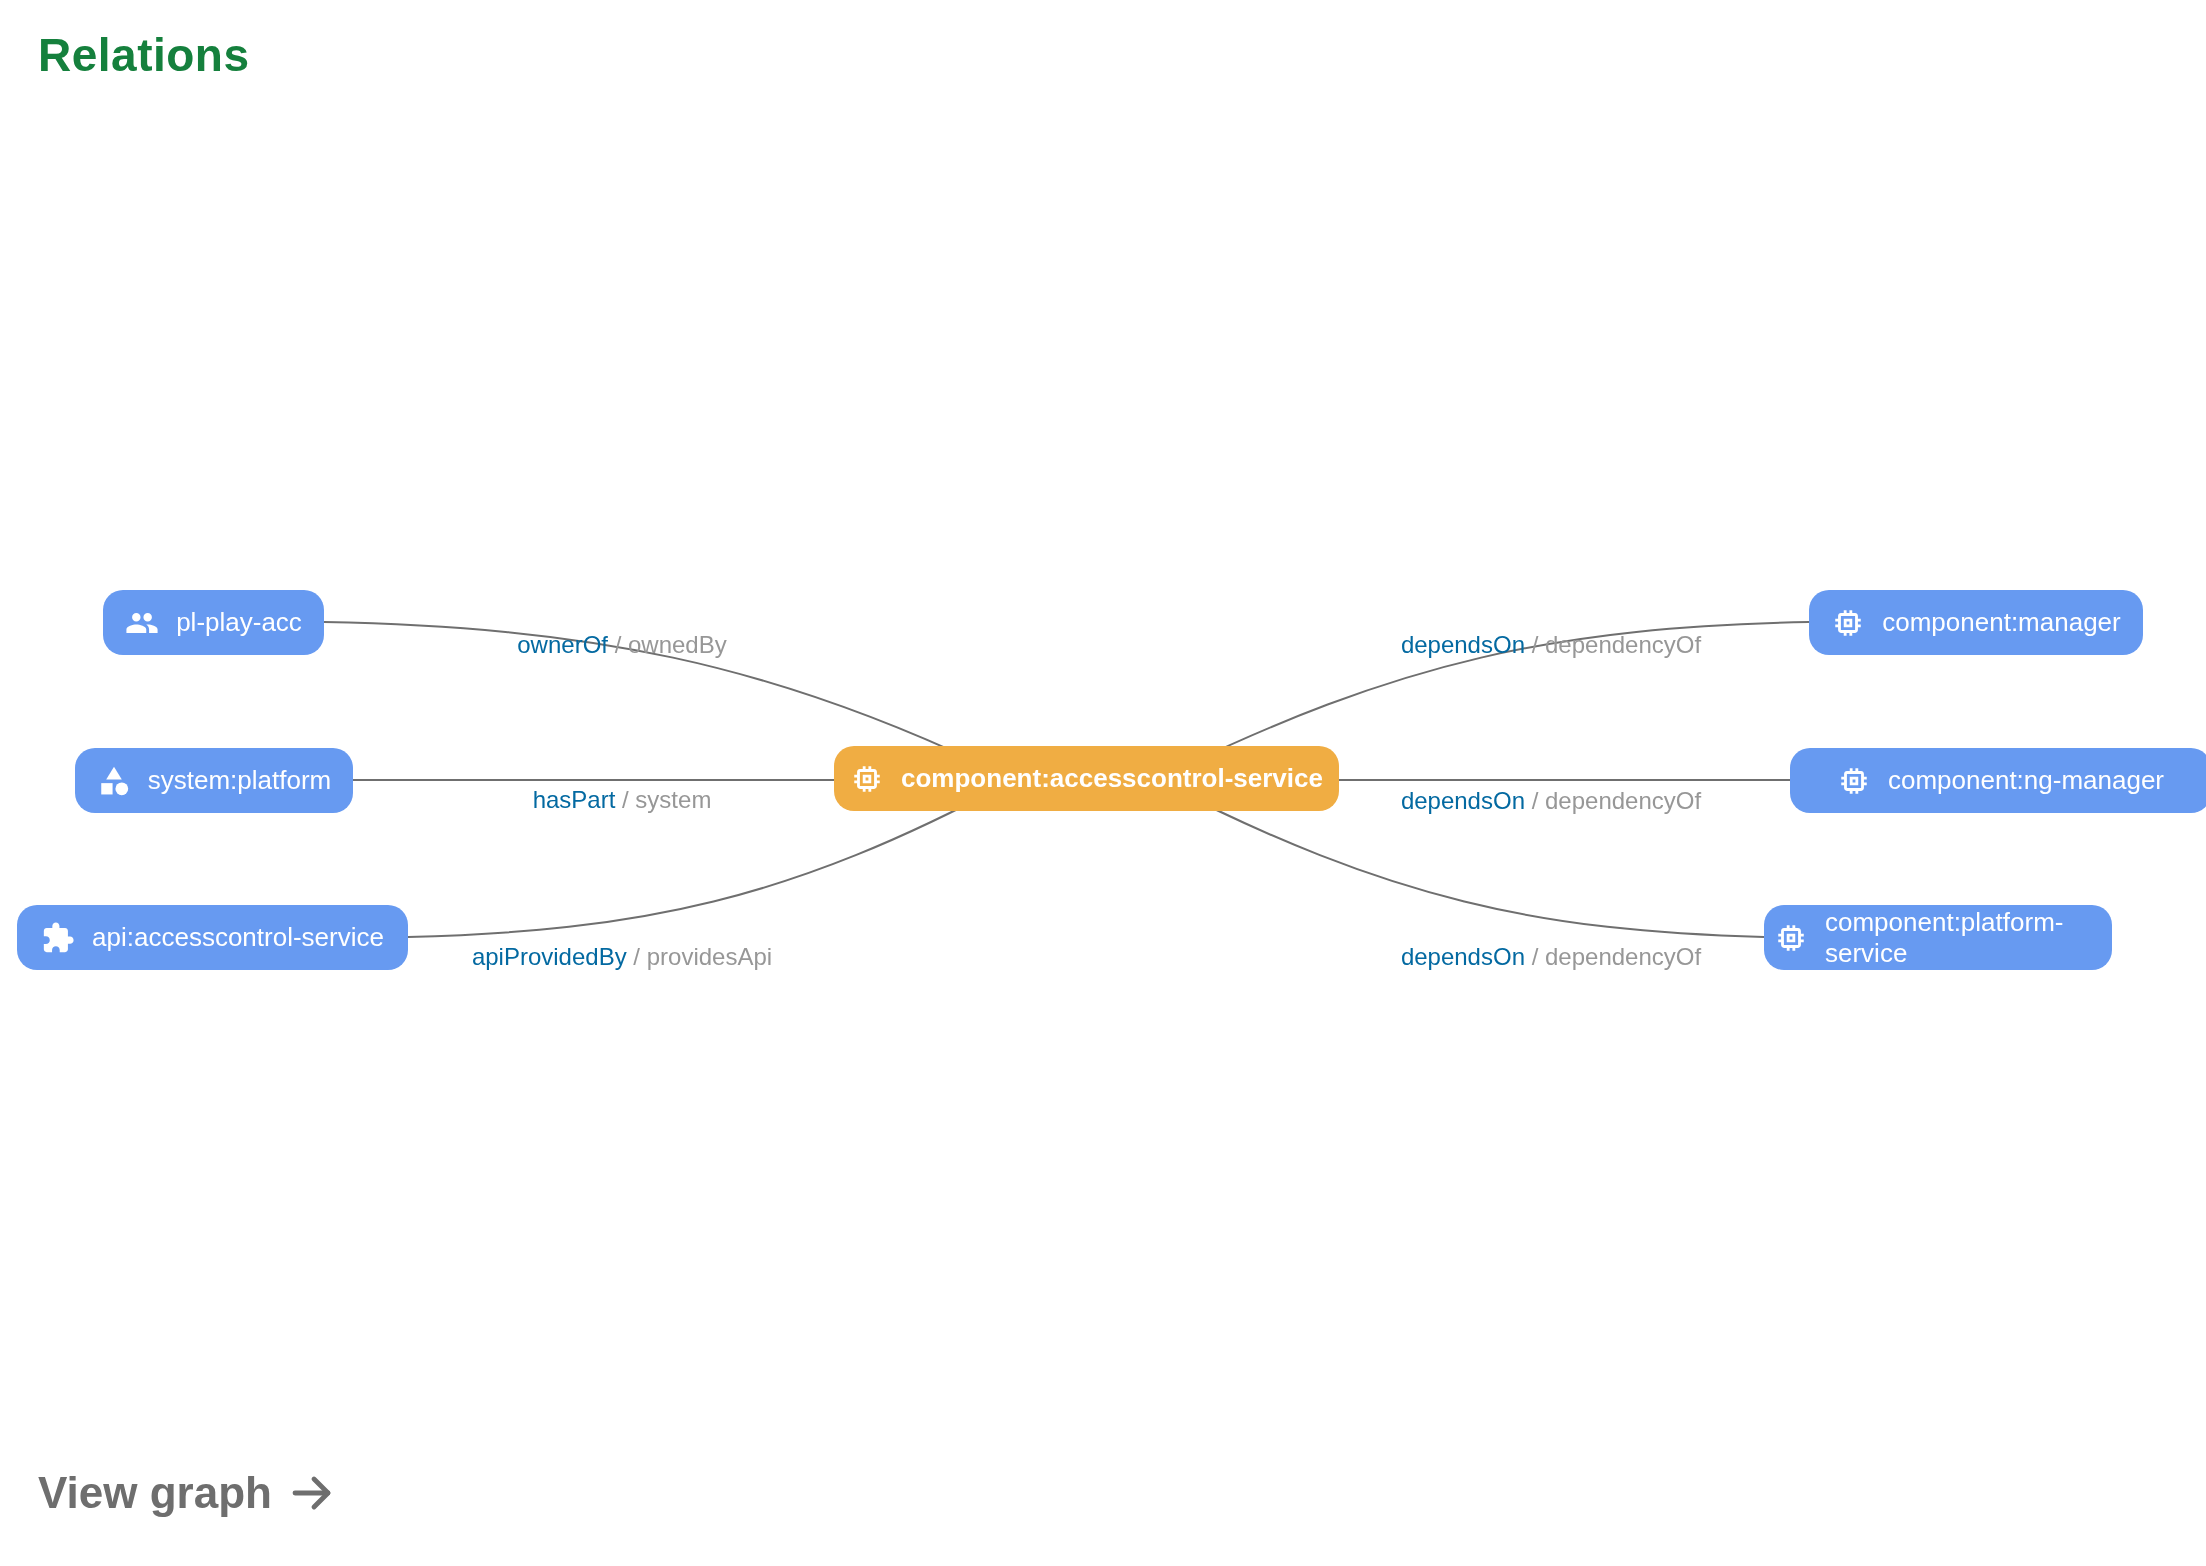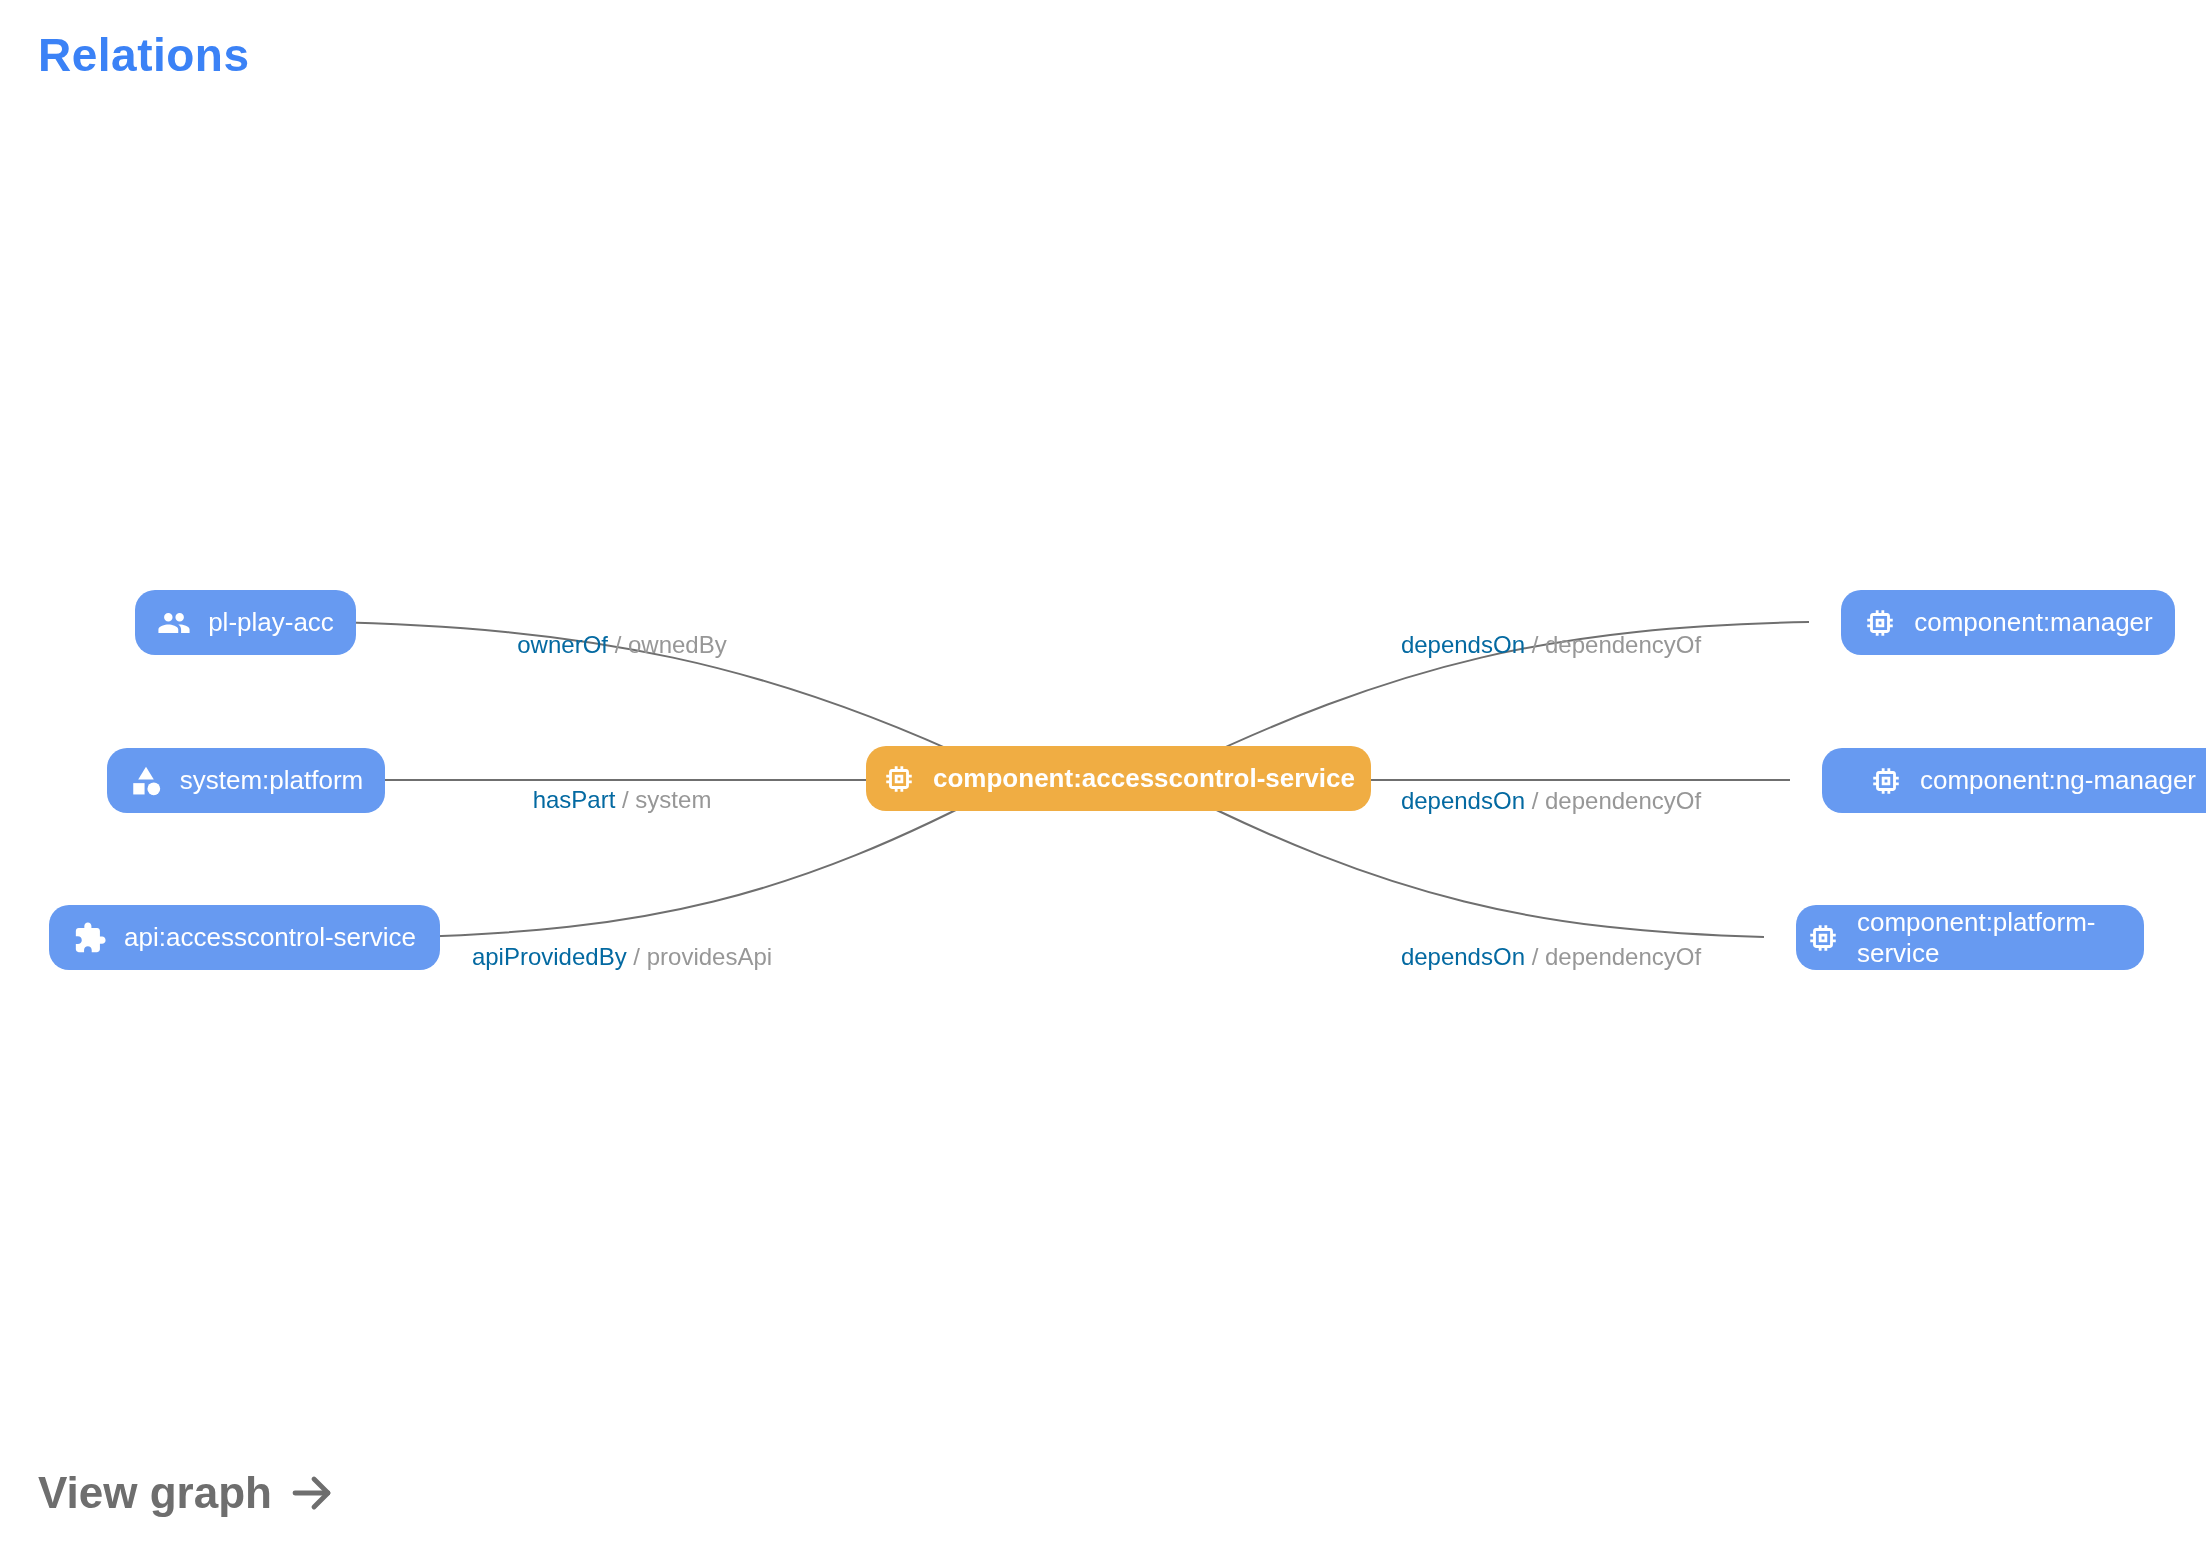--- a/index.html
+++ b/index.html
@@ -10,42 +10,41 @@
     background: #ffffff;
     font-family: "Liberation Sans", sans-serif;
     overflow: hidden;
   }
   .page-title {
     position: absolute;
     left: 38px;
     top: 28px;
     font-size: 46px;
     font-weight: 700;
-    color: #3b82f6;
+    color: #15803d;
     letter-spacing: 0.5px;
   }
   svg.edges {
     position: absolute;
     left: 0; top: 0;
     width: 2206px; height: 1566px;
   }
   .node {
     position: absolute;
     height: 65px;
     border-radius: 20px;
     display: flex;
     align-items: center;
     justify-content: center;
     gap: 17px;
     color: #ffffff;
     font-size: 26px;
     box-sizing: border-box;
     padding: 8px 10px;
     cursor: pointer;
-    margin-left: 32px;
   }
   .node.blue { background: #679af1; }
   .node.center { background: #f0ad43; font-weight: 700; }
   .node .icon { width: 34px; height: 34px; display: inline-flex; flex: 0 0 auto; }
   .node .icon svg { width: 100%; height: 100%; }
   .edge-label {
     position: absolute;
     transform: translate(-50%, -50%);
     font-size: 24px;
     white-space: nowrap;

